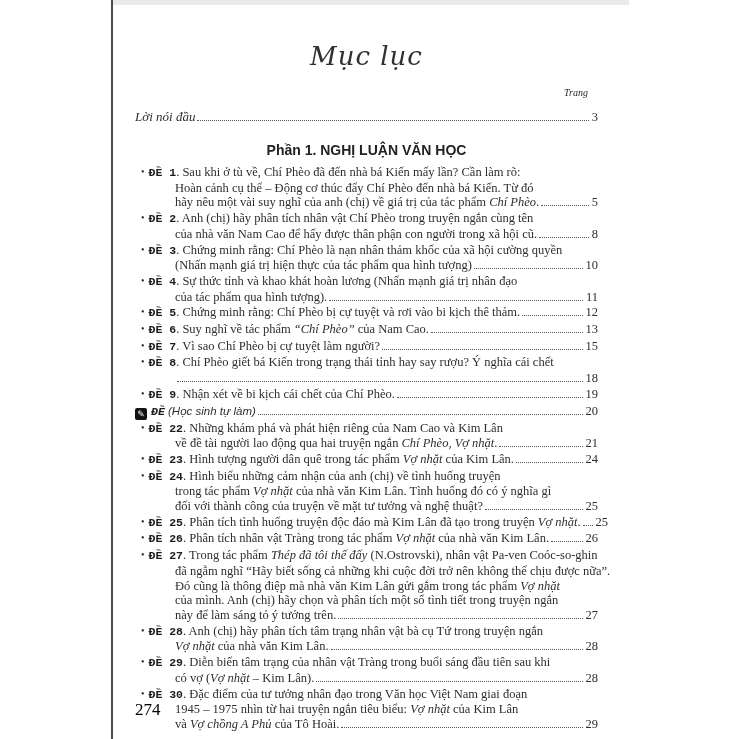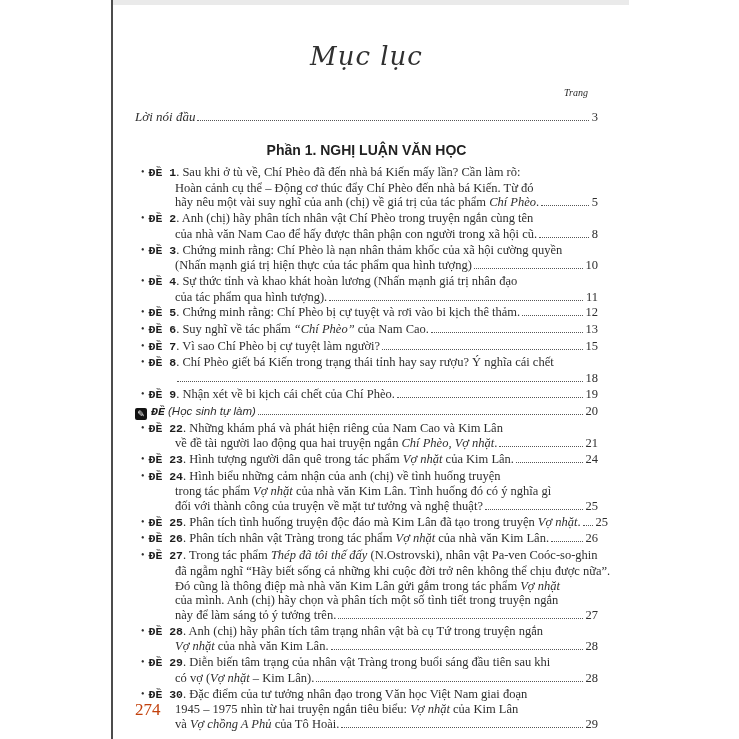--- a/index.html
+++ b/index.html
@@ -113,21 +113,21 @@
   .pagenum {
     font-family: "Liberation Serif", "DejaVu Serif", serif;
     font-size: 12.5px;
     white-space: nowrap;
   }
   em { font-style: italic; }
   .footer-num {
     position: absolute;
     left: 135px; top: 700px;
     font-size: 17px;
-    color: #c2410c;
+    color: #000000;
   }
 </style>
 </head>
 <body>
 
 <div class="spine-line"></div>
 <div class="top-edge"></div>
 
 <div class="content">
   <div class="doc-title">Mục lục</div>

